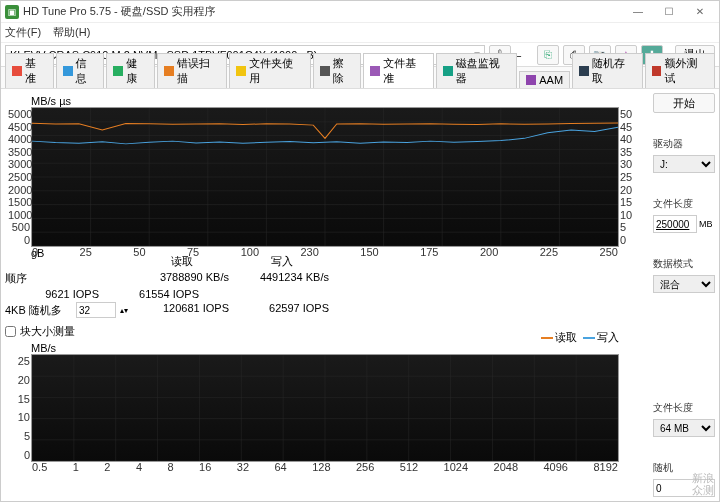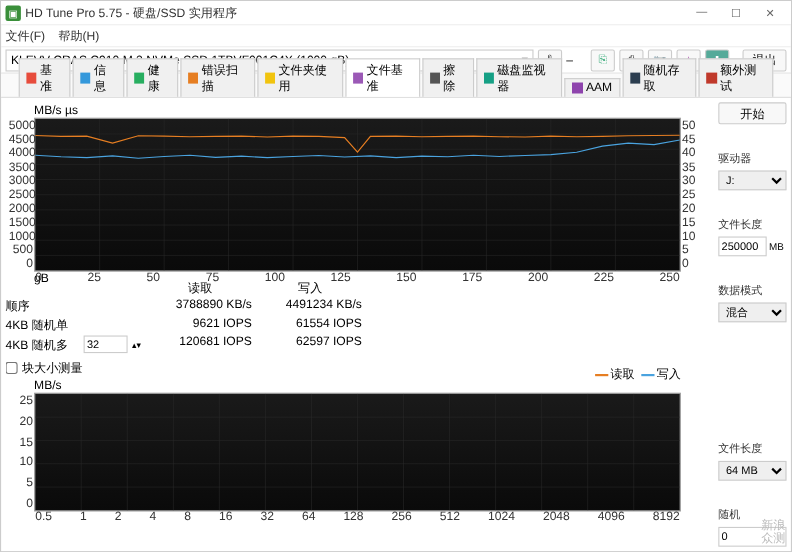--- a/index.html
+++ b/index.html
@@ -9,21 +9,21 @@
 .titlebar .title{flex:1;color:#333;font-size:11px}
 .winbtns{display:flex;gap:1px}
 .winbtn{width:30px;height:18px;display:flex;align-items:center;justify-content:center;color:#666;font-size:10px}
 .menubar{height:20px;display:flex;align-items:center;padding:0 4px;gap:12px;border-bottom:1px solid #eee}
 .menubar span{color:#333}
 .devicebar{height:24px;display:flex;align-items:center;padding:2px 4px;gap:4px;border-bottom:1px solid #ddd}
 .devicesel{flex:1;height:20px;border:1px solid #ccc;padding:0 4px;display:flex;align-items:center;justify-content:space-between;background:#fff}
 .devicesel .arrow{color:#666}
 .toolicon{width:22px;height:20px;border:1px solid #ccc;border-radius:2px;display:flex;align-items:center;justify-content:center;font-size:10px;background:#f8f8f8}
 .exitbtn{padding:0 8px;height:20px;border:1px solid #ccc;border-radius:2px;display:flex;align-items:center;background:#f8f8f8}
-.tabs{height:22px;display:flex;align-items:flex-end;padding:0 16px;gap:2px;border-bottom:1px solid #ddd;background:#fafafa}
+.tabs{height:22px;display:flex;align-items:flex-end;padding:0 4px;gap:2px;border-bottom:1px solid #ddd;background:#fafafa}
 .tab{padding:2px 6px;border:1px solid #ccc;border-bottom:none;background:#f0f0f0;display:flex;align-items:center;gap:3px;font-size:10px}
 .tab .ti{width:10px;height:10px;display:inline-block}
 .content{flex:1;display:flex;overflow:hidden}
 .main{flex:1;display:flex;flex-direction:column;padding:4px;overflow:hidden}
 .side{width:70px;padding:4px;display:flex;flex-direction:column;gap:4px}
 .side button{height:20px;border:1px solid #ccc;background:#f8f8f8;border-radius:2px}
 .side label{font-size:10px;color:#333;margin-top:20px}
 .side select,.side input{height:18px;border:1px solid #ccc;font-size:10px;padding:0 2px;width:100%}
 .side .row{display:flex;gap:2px;align-items:center}
 .chkrow{display:flex;align-items:center;gap:4px;margin:1px 0;font-size:10px}
@@ -95,27 +95,27 @@
       <span>健康</span>
     </div>
   <div class="tab">
       <span class="ti" style="background:#e67e22"></span>
       <span>错误扫描</span>
     </div>
   <div class="tab">
       <span class="ti" style="background:#f1c40f"></span>
       <span>文件夹使用</span>
     </div>
+  <div class="tab">
+      <span class="ti" style="background:#555"></span>
+      <span>擦除</span>
+    </div>
   <div class="tab" style="background:#fff">
       <span class="ti" style="background:#9b59b6"></span>
       <span>文件基准</span>
-    </div>
-  <div class="tab">
-      <span class="ti" style="background:#555"></span>
-      <span>擦除</span>
     </div>
   <div class="tab">
       <span class="ti" style="background:#16a085"></span>
       <span>磁盘监视器</span>
     </div>
   <div class="tab">
       <span class="ti" style="background:#8e44ad"></span>
       <span>AAM</span>
     </div>
   <div class="tab">
@@ -186,21 +186,21 @@
             <div>10</div>
             <div>5</div>
             <div>0</div>
           </div>
         <div class="xaxis" id="x1">
             <div>0</div>
             <div>25</div>
             <div>50</div>
             <div>75</div>
             <div>100</div>
-            <div>125</div>
+            <div>230</div>
             <div>150</div>
             <div>175</div>
             <div>200</div>
             <div>225</div>
             <div>250</div>
           </div>
       </div>
       <span class="unit" style="right:-24px;bottom:-12px">gB</span>
     </div>
 
@@ -209,21 +209,20 @@
         <div class="c1"></div>
         <div class="c2 hdr">读取</div>
         <div class="c3 hdr">写入</div>
       </div>
       <div class="trow">
         <div class="c1">顺序</div>
         <div class="c2">3788890 KB/s</div>
         <div class="c3">4491234 KB/s</div>
       </div>
       <div class="trow">
-        <div class="c1">4KB 随机单</div>
         <div class="c2">9621 IOPS</div>
         <div class="c3">61554 IOPS</div>
       </div>
       <div class="trow">
         <div class="c1"><span>4KB 随机多</span>&nbsp;&nbsp;<input class="spin" value="32" style=""><span style="font-size:8px">▴▾</span></div>
         <div class="c2">120681 IOPS</div>
         <div class="c3">62597 IOPS</div>
       </div>
     </div>
 
@@ -296,21 +295,21 @@
       </div>
     </div>
   </div>
 
   <div class="side">
     <button>开始</button>
     <label>驱动器</label>
     <select><option>J:</option></select>
     <label>文件长度</label>
     <div class="row">
-        <input style="width: 44px;" value="250000">
+        <input style="width: 44px; text-decoration: underline;" value="250000">
         <span style="font-size:9px">MB</span>
       </div>
     <label>数据模式</label>
     <select><option>混合</option></select>
     <div style="flex:1"></div>
     <label>文件长度</label>
     <select><option>64 MB</option></select>
     <label>随机</label>
     <input value="0" style="">
   </div>

